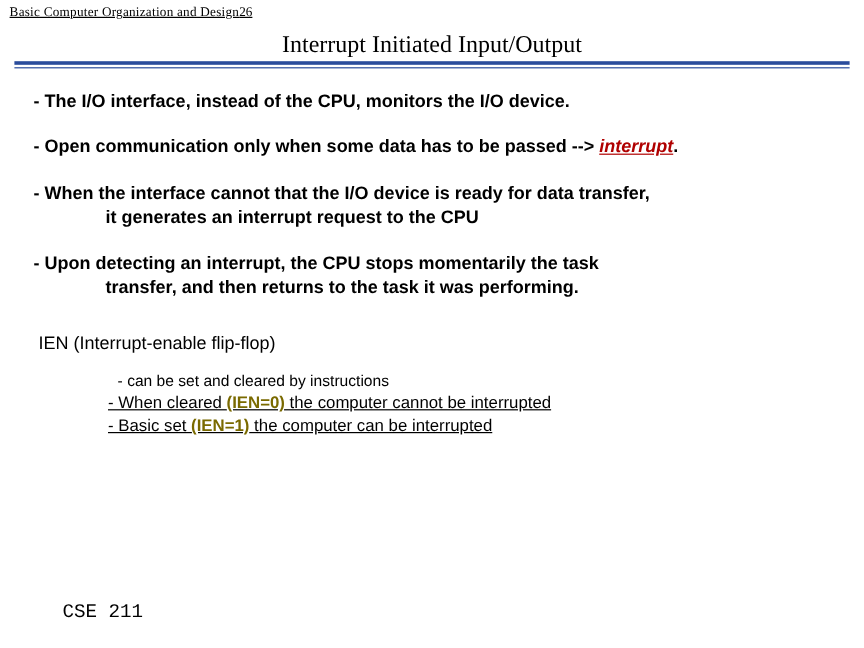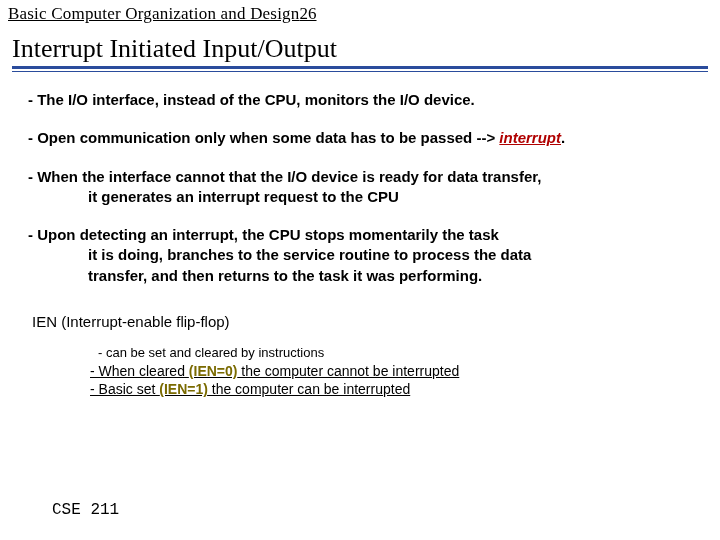--- a/index.html
+++ b/index.html
@@ -10,37 +10,37 @@
     font-family: Arial, Helvetica, sans-serif;
     color: #000;
     position: relative;
     overflow: hidden;
   }
   .header-line {
     display: flex;
     align-items: flex-end;
     padding: 4px 8px 0 8px;
     font-family: "Times New Roman", Times, serif;
-    font-size: 17px;
+    font-size: 11px;
   }
   .header-left {
     text-decoration: underline;
     font-weight: normal;
     letter-spacing: 0.2px;
   }
   .header-page {
     text-decoration: underline;
   }
   .title-wrap {
     margin: 6px 12px 0 12px;
   }
   .title {
     font-family: "Times New Roman", Times, serif;
-    font-size: 26px;
-    text-align: left;
+    font-size: 20px;
+    text-align: center;
     color: #000;
     padding-bottom: 2px;
     margin-top: 10px;
   }
   .rule-thick {
     height: 3px;
     background: #2a4c9c;
     margin-top: 0;
   }
   .rule-thin {
@@ -110,21 +110,20 @@
     <span class="plain">- Open communication only when some data has to be passed --&gt; </span><span class="interrupt">interrupt</span><span class="plain">.</span>
   </div>
 
   <div class="bullet">
     <div class="plain">-  When the interface cannot that the I/O device is ready for data transfer,</div>
     <div class="plain indent1">it generates an interrupt request to the CPU</div>
   </div>
 
   <div class="bullet">
     <div class="plain">-  Upon detecting an interrupt, the CPU stops momentarily the task</div>
-    <div class="plain indent1">it is doing, branches to the service routine to process the data</div>
     <div class="plain indent1">transfer, and then returns to the task it was performing.</div>
   </div>
 
   <div class="section-head">IEN (Interrupt-enable flip-flop)</div>
 
   <div class="sub">- can be set and cleared by instructions</div>
   <div class="sub2">
     <span>- When cleared </span><span class="ien-val">(IEN=0)</span><span> the computer cannot be interrupted</span>
   </div>
   <div class="sub2">

